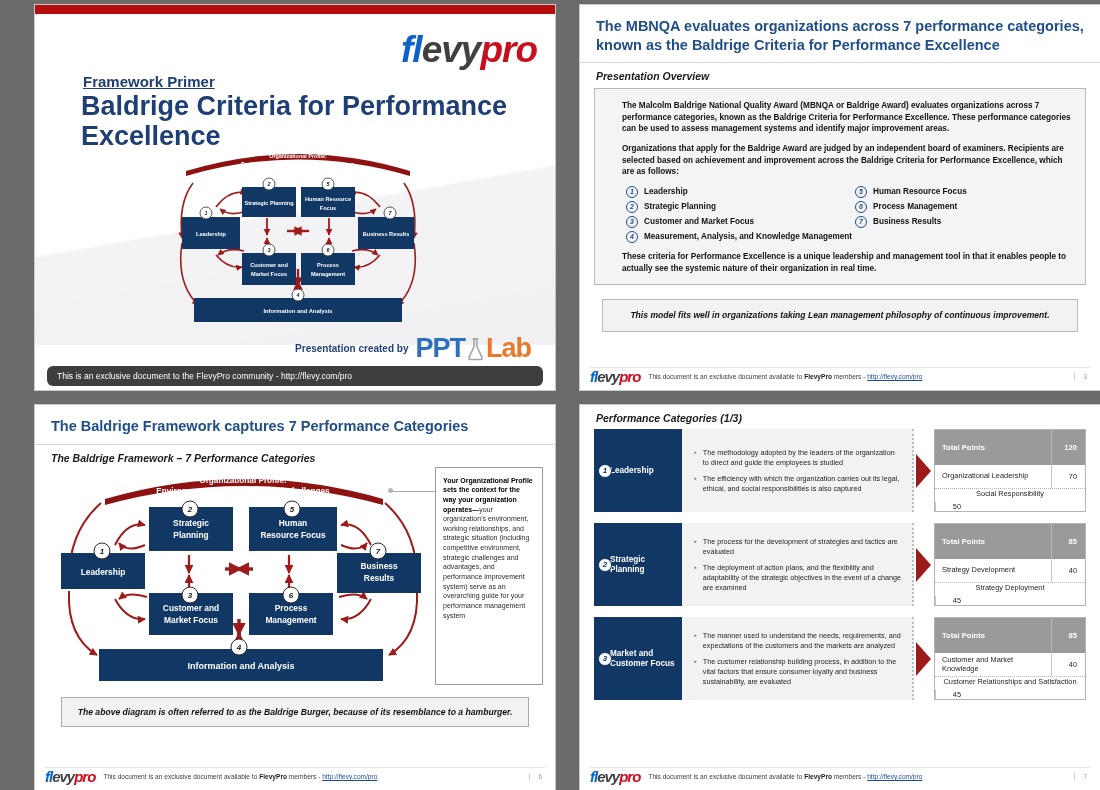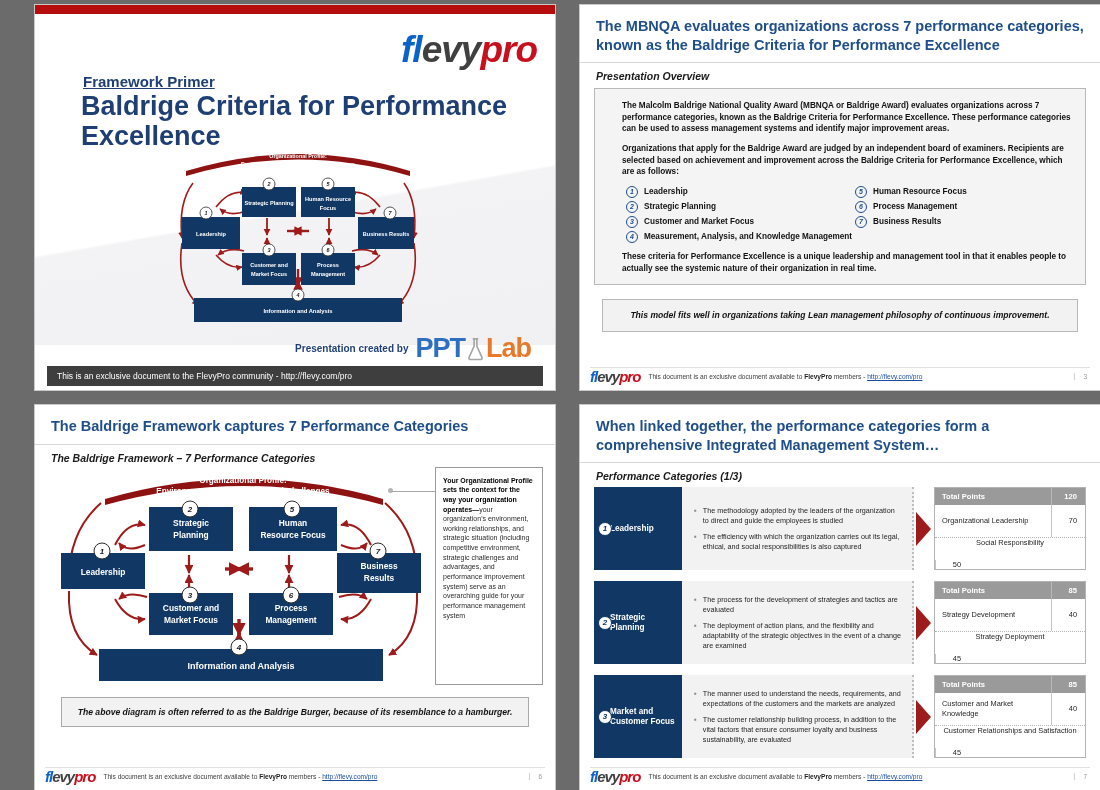--- a/index.html
+++ b/index.html
@@ -58,21 +58,21 @@
     display:flex; align-items:center; gap:7px;
   }
   .s1-created .lbl { font-size:10px; font-weight:bold; color:#1f3f74; }
   .pptlab { display:flex; align-items:center; font-size:27px; font-weight:bold; letter-spacing:-1px; }
   .pptlab .ppt { color:#2f6fc0; }
   .pptlab .lab { color:#e8792b; }
   .flask { width:19px; height:24px; margin:0 1px; }
   .s1-footer {
     position:absolute; left:12px; right:12px; bottom:4px; height:20px;
     background:#3e3e3e; color:#fff; font-size:8.5px;
-    display:flex; align-items:center; padding-left:10px;
+    display:flex; align-items:center; padding-left:10px;border-radius:6px;
   }
 
   
   .hdr {
     padding:12px 16px 8px 16px;
     border-bottom:1px solid #d7d7d7;
   }
   .hdr h1 { color:#1f4e89; font-size:14.5px; font-weight:bold; line-height:1.28; }
   .subhdr { padding:7px 16px 3px 16px; font-size:10.5px; font-style:italic; font-weight:bold; color:#1a1a1a; }
   .sfooter {
@@ -152,21 +152,21 @@
   .bullet { display:flex; gap:6px; }
   .bullet .dot { color:#8a8a8a; font-size:8px; line-height:1.35; }
   .bullet .btxt { font-size:7.2px; color:#1d1d1d; line-height:1.38; }
   .arrow { width:20px; display:flex; align-items:center; justify-content:center; }
   .pts {
     width:152px; border:1px solid #b4b4b4; background:#fff;
     display:flex; flex-direction:column;
   }
   .pts .hd {
     background:#9a9a9a; color:#fff; display:flex; align-items:center;
-    font-size:7.6px; font-weight:bold; height:17px;
+    font-size:7.6px; font-weight:bold; height:35px;
   }
   .pts .hd .n { font-size:7.6px; }
   .pts .row { flex:1; display:flex; align-items:center; font-size:7.4px; color:#1d1d1d; }
   .pts .row + .row { border-top:1px dotted #b4b4b4;flex-direction:column; }
   .pts .c1 { flex:1; padding:0 7px; line-height:1.3; }
   .pts .c2 { width:34px; text-align:right; padding-right:8px; border-left:1px solid #c4c4c4; align-self:stretch; display:flex; align-items:center; justify-content:flex-end; }
   .pts .hd .c2 { border-left:1px solid #b8b8b8; justify-content:flex-end; }
 </style>
 </head>
 <body>
@@ -419,23 +419,20 @@
     <div class="s3-callout">The above diagram is often referred to as the Baldrige Burger, because of its resemblance to a hamburger.</div>
 
     <div class="sfooter">
       <span class="flevy"><span class="f1">fl</span><span class="f2">evy</span><span class="f3">pro</span></span>
       <span class="txt"><span>This document is an exclusive document available to </span><b>FlevyPro</b><span> members - </span><span class="lnk">http://flevy.com/pro</span></span>
       <span class="pg">6</span>
     </div>
   </div>
 
   <div class="slide s4">
-    <div class="hdr">
-      <h1>When linked together, the performance categories form a comprehensive Integrated Management System…</h1>
-    </div>
     <div class="subhdr">Performance Categories (1/3)</div>
 
     <div class="cats">
 
       <div class="catrow">
         <div class="catlabel">
           <span class="cnum">1</span>
           <span class="ctxt">Leadership</span>
         </div>
         <div class="catbody">

